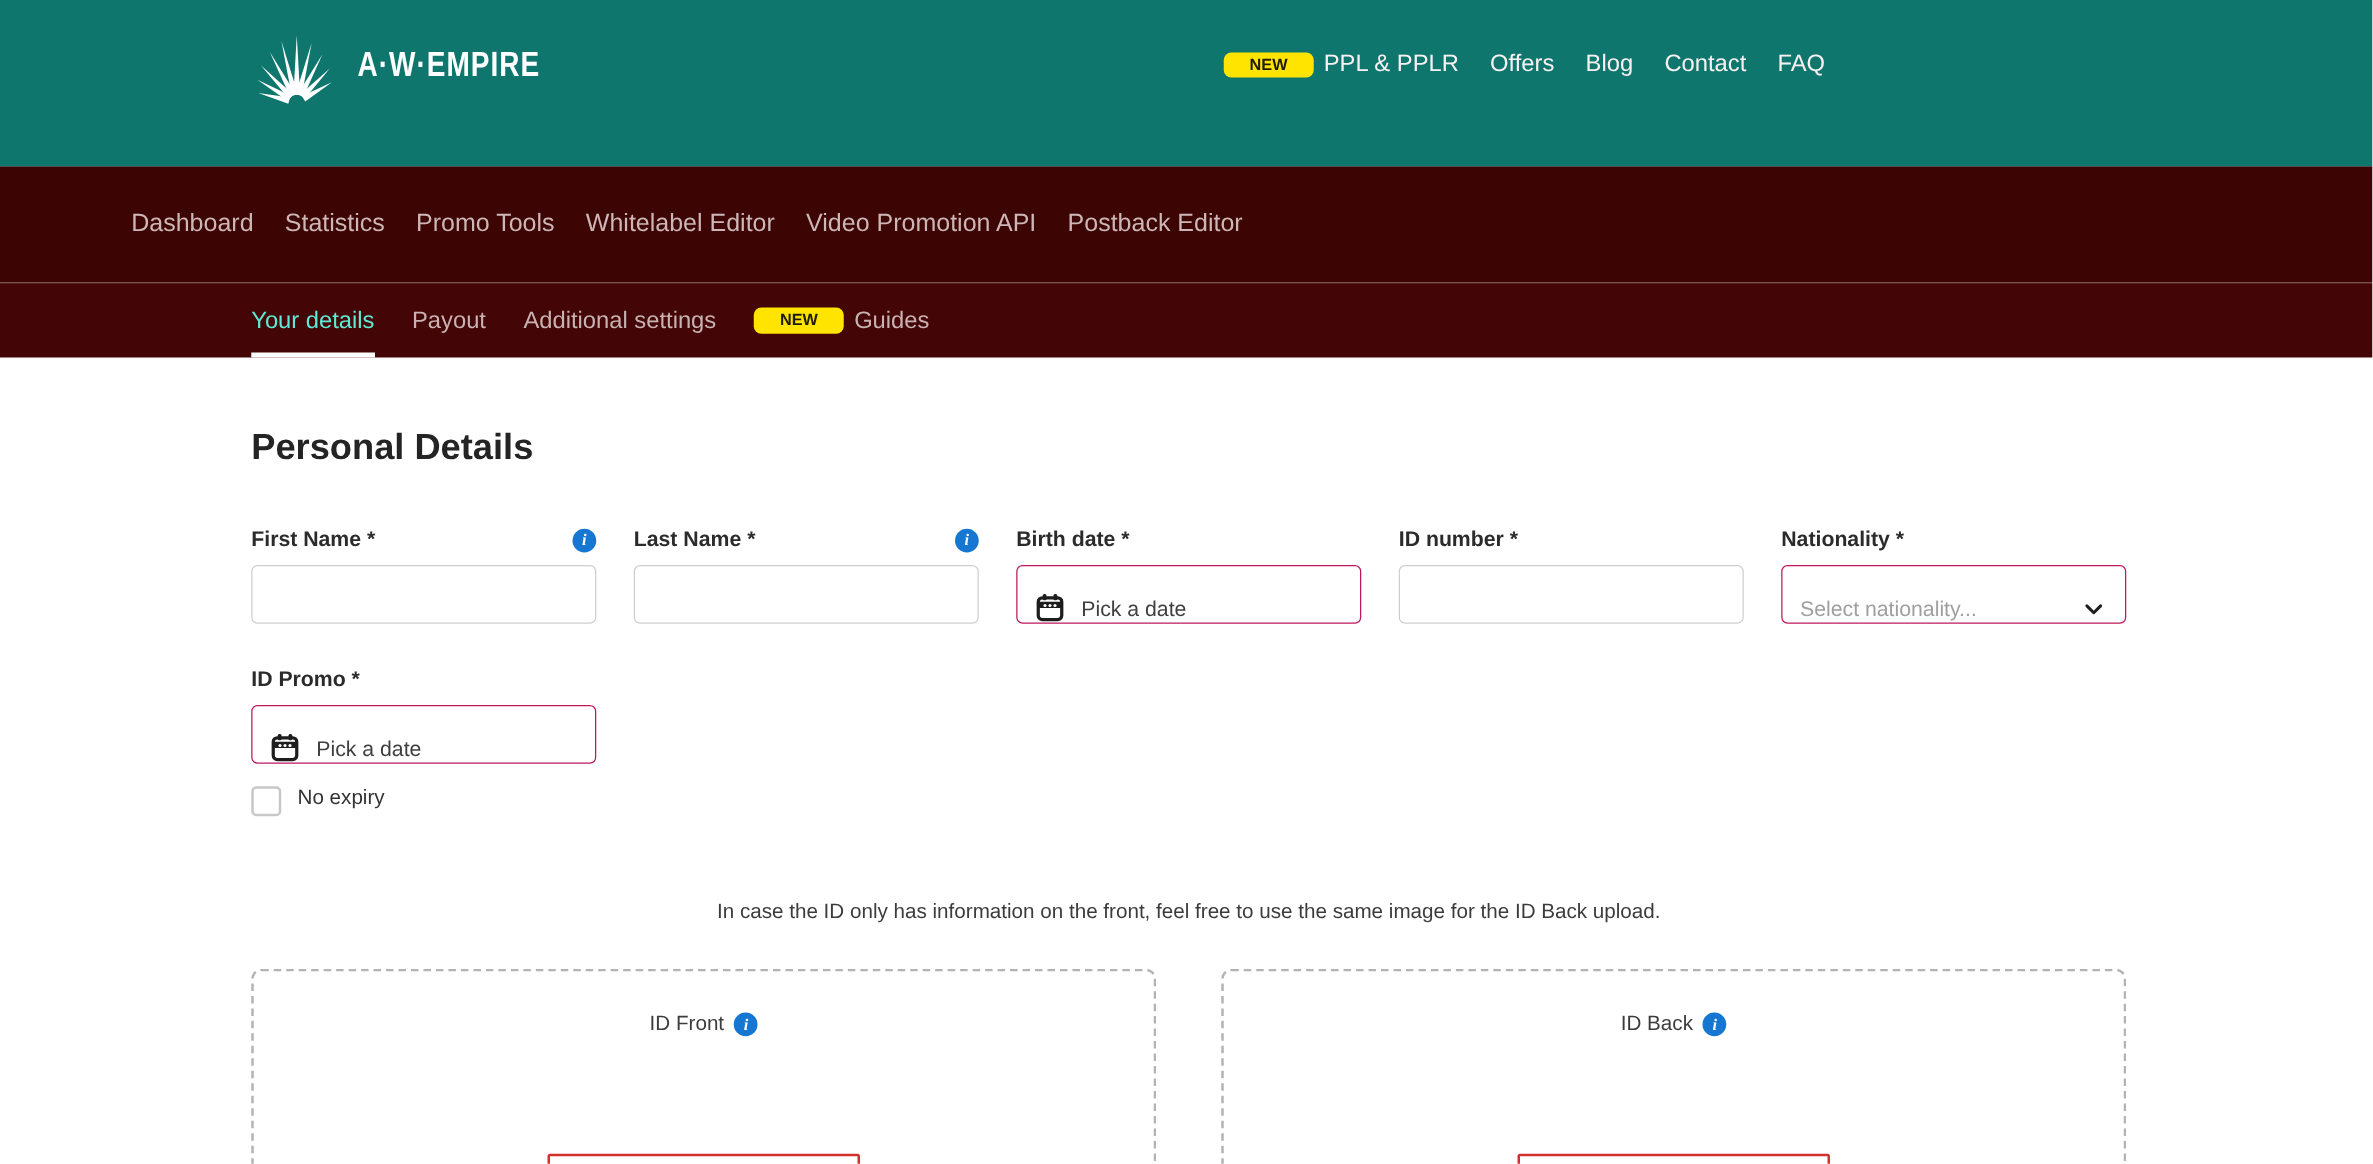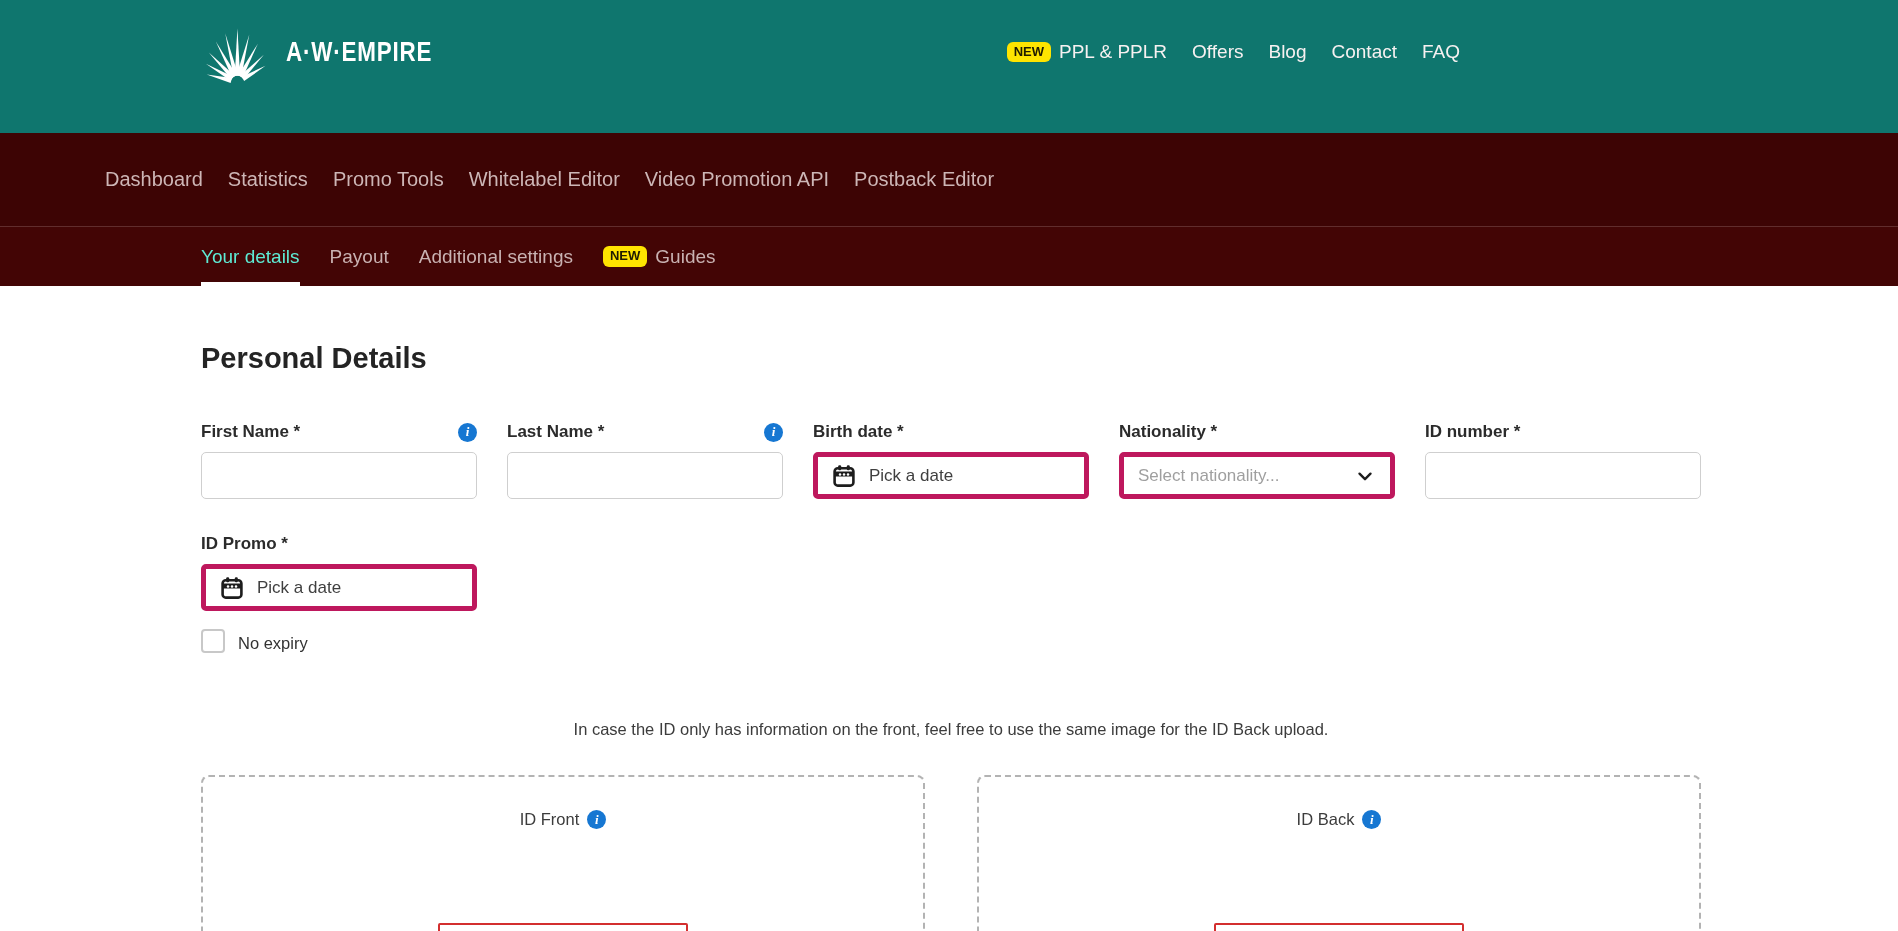--- a/index.html
+++ b/index.html
@@ -7,21 +7,21 @@
     font-family:"Liberation Sans", sans-serif; }
 
   
   .topbar { position:relative; height:133px; background:#0f766e; }
   .logo { position:absolute; left:201px; top:0; height:104px; display:flex; align-items:center; gap:9px; cursor:pointer; }
   .logo-text { color:#fff; font-weight:bold; font-size:28px; letter-spacing:1px;
     transform:scaleX(.80); transform-origin:left center; white-space:nowrap; }
   .topnav { position:absolute; right:438px; top:0; height:104px; display:flex; align-items:center; gap:25px; }
   .topnav a { color:#f7f1f1; text-decoration:none; font-size:19px; display:flex; align-items:center; gap:8px; cursor:pointer; }
   .badge { background:#ffe400; color:#201c00; font-size:13px; font-weight:bold;
-    padding:3px 7px; border-radius:6px; line-height:1.1; display:inline-block; }
+    padding:3px 21px; border-radius:6px; line-height:1.1; display:inline-block; }
 
   
   .mainnav { height:93px; background:#3d0404; display:flex; align-items:center; gap:25px; padding-left:105px; }
   .mainnav a { color:#cdb6b6; text-decoration:none; font-size:20px; cursor:pointer; white-space:nowrap; }
 
   
   .tabsbar { height:60px; background:#430505; border-top:1px solid rgba(255,255,255,.16);
     display:flex; align-items:stretch; gap:30px; padding-left:201px; }
   .tab { position:relative; display:flex; align-items:center; gap:8px; color:#c9b2b2;
     font-size:19px; cursor:pointer; white-space:nowrap; }
@@ -35,26 +35,26 @@
   .form-grid { display:grid; grid-template-columns:repeat(5,1fr); column-gap:30px; row-gap:34px;
     margin-top:46px; align-items:start; }
   .label-row { display:flex; align-items:center; justify-content:space-between; height:22px; margin-bottom:9px; }
   .field-label { font-size:17px; font-weight:bold; color:#2b2b2b; }
   .info-dot { width:19px; height:19px; border-radius:50%; background:#1677d2; color:#fff;
     display:inline-flex; align-items:center; justify-content:center;
     font-family:"Liberation Serif", serif; font-style:italic; font-weight:bold; font-size:13px;
     cursor:pointer; flex:none; }
   input.text-input { width:100%; height:47px; border:1px solid #cfcfcf; border-radius:5px;
     padding:0 14px; font-size:17px; color:#333; background:#fff; outline:none; font-family:inherit; }
-  .fake-input { width:100%; height:47px; border:5px solid #be185d; border-radius:5px; background:#fff;
-    display:flex; align-items:center; gap:13px; padding:0 14px; cursor:pointer; }
+  .fake-input { width:100%; height:47px; border:1px solid #be185d; border-radius:5px; background:#fff;
+    display:flex; align-items:flex-end; gap:13px; padding:0 14px; cursor:pointer; }
   .fake-input .ph-dark { font-size:17px; color:#3f3f3f; }
   .fake-input .ph-light { font-size:17px; color:#9f9f9f; }
   .select-box { justify-content:space-between; }
-  .checkbox-row { display:flex; align-items:flex-end; gap:13px; margin-top:18px; cursor:pointer; }
+  .checkbox-row { display:flex; align-items:flex-start; gap:13px; margin-top:18px; cursor:pointer; }
   .checkbox { width:24px; height:24px; border:2px solid #c8c8c8; border-radius:4px; background:#fff; flex:none; }
   .checkbox-label { font-size:16.5px; color:#333; }
 
   .upload-note { margin-top:64px; text-align:center; font-size:16.5px; color:#3c3c3c; line-height:24px; }
 
   .upload-grid { display:grid; grid-template-columns:1fr 1fr; column-gap:52px; margin-top:34px; }
   .upload-box { position:relative; height:240px; border:2px dashed #b3b3b3; border-radius:8px; background:#fff; }
   .upload-box-label { display:flex; align-items:center; justify-content:center; gap:8px;
     margin-top:33px; font-size:16.5px; color:#3c3c3c; }
   .browse-btn { position:absolute; top:146px; left:50%; transform:translateX(-50%);
@@ -168,37 +168,37 @@
             <circle cx="12" cy="10.4" r="1.25" fill="#ffffff"></circle>
             <circle cx="16" cy="10.4" r="1.25" fill="#ffffff"></circle>
           </svg>
         </span>
         <span class="ph-dark">Pick a date</span>
       </div>
     </div>
 
     <div>
       <div class="label-row">
+        <span class="field-label">ID number *</span>
+      </div>
+      <input class="text-input" type="text" style="">
+    </div>
+
+    <div>
+      <div class="label-row">
         <span class="field-label">Nationality *</span>
       </div>
       <div class="fake-input select-box">
         <span class="ph-light">Select nationality...</span>
         <span>
           <svg width="22" height="22" viewBox="0 0 24 24" fill="none" stroke="#1d1d1d" stroke-width="2.6" stroke-linecap="round" stroke-linejoin="round">
             <polyline points="6,9.5 12,15.5 18,9.5"></polyline>
           </svg>
         </span>
       </div>
-    </div>
-
-    <div>
-      <div class="label-row">
-        <span class="field-label">ID number *</span>
-      </div>
-      <input class="text-input" type="text" style="">
     </div>
 
     <div>
       <div class="label-row">
         <span class="field-label">ID Promo *</span>
       </div>
       <div class="fake-input">
         <span>
           <svg width="24" height="24" viewBox="0 0 24 24">
             <rect x="6.2" y="1.2" width="3" height="5" rx="1.2" fill="#1d1d1d"></rect>

